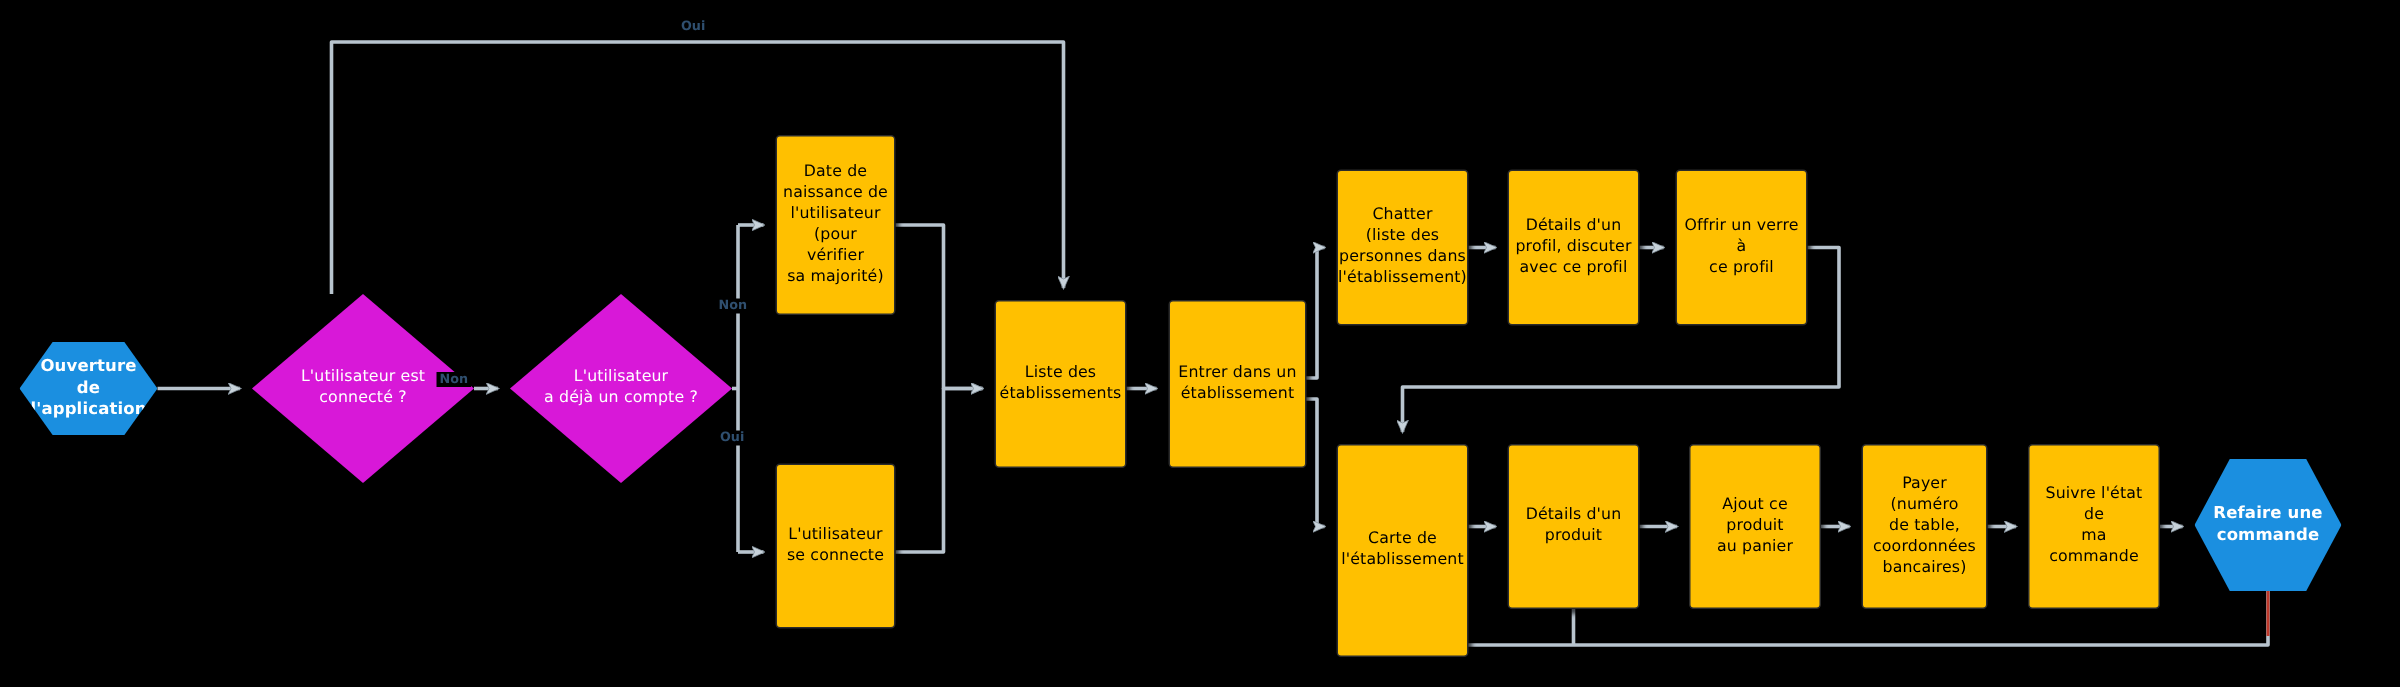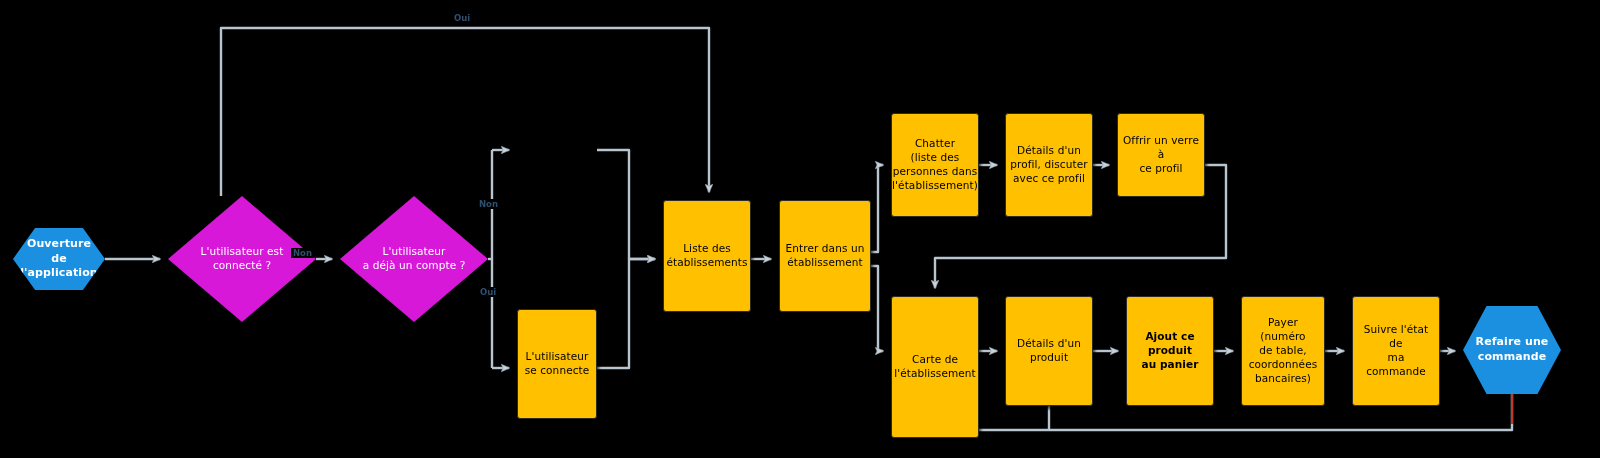--- a/index.html
+++ b/index.html
@@ -146,20 +146,27 @@
 l'application</span>
     </div>
   <div class="node diamond" style="left:168px;top:196px;width:148px;height:126px;">
       <span class="lbl">L'utilisateur est
 connecté ?</span>
     </div>
   <div class="node diamond" style="left:340px;top:196px;width:148px;height:126px;">
       <span class="lbl">L'utilisateur
 a déjà un compte ?</span>
     </div>
+  <div class="node rect" style="left:517px;top:90px;width:80px;height:120px;">
+      <span class="lbl">Date de
+naissance de
+l'utilisateur
+(pour vérifier
+sa majorité)</span>
+    </div>
   <div class="node rect" style="left:517px;top:309px;width:80px;height:110px;">
       <span class="lbl">L'utilisateur
 se connecte</span>
     </div>
   <div class="node rect" style="left:663px;top:200px;width:88px;height:112px;">
       <span class="lbl">Liste des
 établissements</span>
     </div>
   <div class="node rect" style="left:779px;top:200px;width:92px;height:112px;">
       <span class="lbl">Entrer dans un
@@ -169,33 +176,33 @@
       <span class="lbl">Chatter
 (liste des
 personnes dans
 l'établissement)</span>
     </div>
   <div class="node rect" style="left:1005px;top:113px;width:88px;height:104px;">
       <span class="lbl">Détails d'un
 profil, discuter
 avec ce profil</span>
     </div>
-  <div class="node rect" style="left:1117px;top:113px;width:88px;height:84px;">
+  <div class="node rect" style="left:1117px;top:113px;width:88px;height:104px;">
       <span class="lbl">Offrir un verre à
 ce profil</span>
     </div>
   <div class="node rect" style="left:891px;top:296px;width:88px;height:142px;">
       <span class="lbl">Carte de
 l'établissement</span>
     </div>
   <div class="node rect" style="left:1005px;top:296px;width:88px;height:110px;">
       <span class="lbl">Détails d'un
 produit</span>
     </div>
-  <div class="node rect" style="left:1126px;top:296px;width:88px;height:110px;font-weight:bold;">
+  <div class="node rect" style="left:1126px;top:296px;width:88px;height:110px;">
       <span class="lbl">Ajout ce produit
 au panier</span>
     </div>
   <div class="node rect" style="left:1241px;top:296px;width:84px;height:110px;">
       <span class="lbl">Payer
 (numéro
 de table,
 coordonnées
 bancaires)</span>
     </div>

